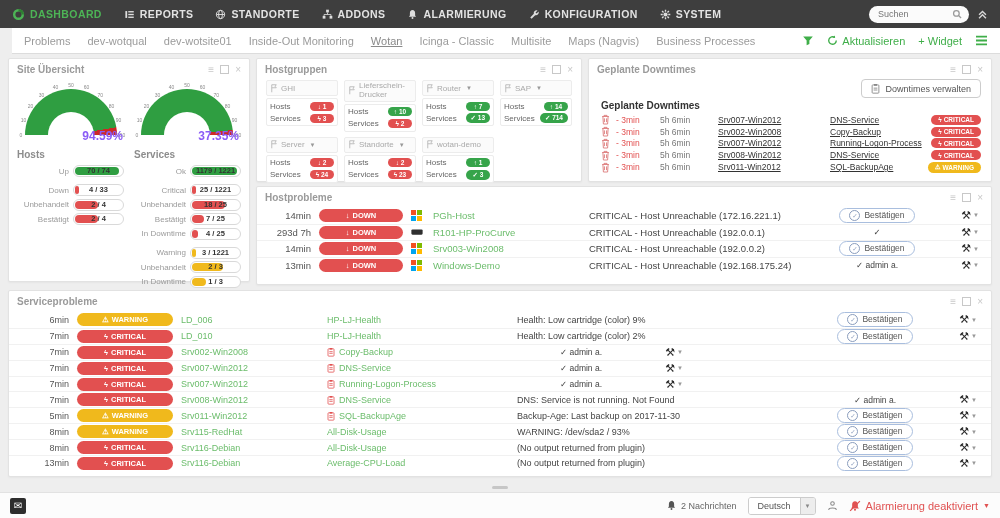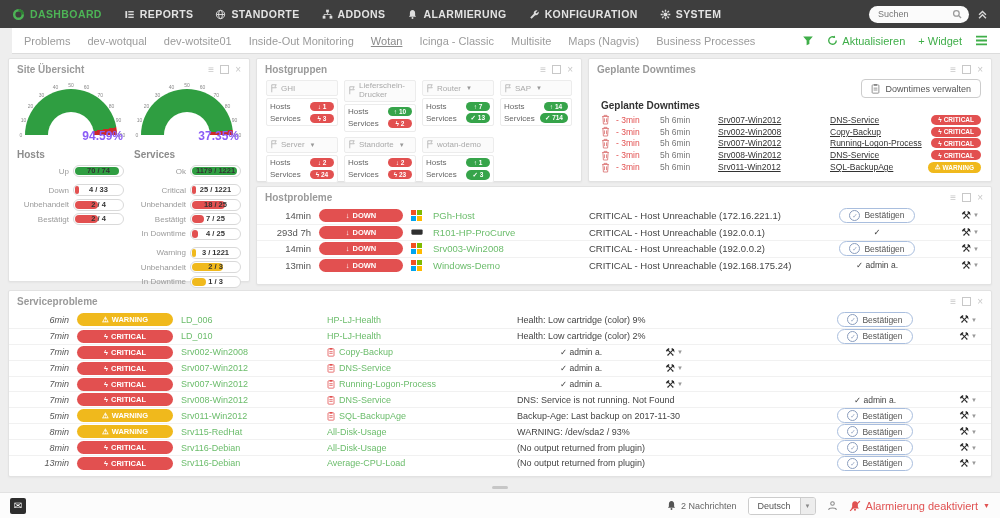--- a/index.html
+++ b/index.html
@@ -73,34 +73,34 @@
   .dt-host{width:106px;font-size:8.5px;color:#333;text-decoration:underline;cursor:pointer;white-space:nowrap;overflow:hidden;}
   .dt-svc{flex:1;font-size:8.5px;color:#333;text-decoration:underline;cursor:pointer;white-space:nowrap;overflow:hidden;}
   .pill{border-radius:8px;color:#fff;font-weight:bold;font-size:6.5px;padding:1.5px 7px;display:inline-flex;
         align-items:center;gap:2px;cursor:pointer;white-space:nowrap;}
   
   .hp-row,.sp-row{display:flex;align-items:center;gap:8px;border-top:1px solid #f1f1f1;box-sizing:border-box;}
   .hp-row{height:16.5px;padding:0 12px;font-size:9.5px;}
   .sp-row{height:15.9px;padding:0 14px;font-size:9px;}
   .hp-row:first-child,.sp-row:first-child{border-top:none;}
   .col-age{flex:none;text-align:right;color:#555;}
-  .hp-row .col-age{width:42px;} .sp-row .col-age{width:46px;font-style:italic;}
+  .hp-row .col-age{width:42px;} .sp-row .col-age{width:46px;}
   .state-pill{flex:none;border-radius:9px;color:#fff;font-weight:bold;font-size:7.5px;padding:2px 0;
               display:flex;justify-content:center;align-items:center;gap:3px;cursor:pointer;}
   .hp-row .state-pill{width:84px;} .sp-row .state-pill{width:96px;}
   .col-os{flex:none;width:14px;display:flex;align-items:center;}
   .win-icon{display:grid;grid-template-columns:5px 5px;grid-template-rows:5px 5px;gap:1px;}
   .win-icon i{display:block;}
   .col-host{flex:none;width:148px;color:#6cbd6c;cursor:pointer;white-space:nowrap;overflow:hidden;}
   .sp-row .col-host{width:138px;}
   .col-svc{flex:none;width:182px;color:#6cbd6c;cursor:pointer;display:flex;align-items:center;gap:4px;
            white-space:nowrap;overflow:hidden;}
   .col-status{flex:1;color:#444;white-space:nowrap;overflow:hidden;}
   .col-action{flex:none;width:128px;display:flex;justify-content:center;color:#444;font-size:8.5px;}
-  .ack-btn{display:inline-flex;align-items:center;gap:4px;border:1px solid #a9bede;border-radius:9px;
+  .ack-btn{display:inline-flex;align-items:flex-start;gap:4px;border:1px solid #a9bede;border-radius:9px;
            padding:1px 9px;font-size:8.5px;color:#555;background:#fff;cursor:pointer;}
   .ack-circ{width:9px;height:9px;border:1px solid #8a9dbd;border-radius:50%;font-size:6.5px;line-height:9px;
             text-align:center;color:#8a9dbd;flex:none;}
   .col-tools{flex:none;width:30px;display:flex;align-items:center;gap:2px;justify-content:flex-end;cursor:pointer;}
   .tool-glyph{font-size:11px;color:#2b2b2b;line-height:1;}
   .tool-caret{font-size:6px;color:#999;}
   
   .drag-handle{position:absolute;bottom:29px;left:50%;transform:translateX(-50%);width:16px;height:3px;
                background:#c6c6c6;border-radius:2px;cursor:ns-resize;}
   .footer{position:absolute;left:0;right:0;bottom:0;height:26px;background:#fcfcfc;border-top:1px solid #e2e2e2;

